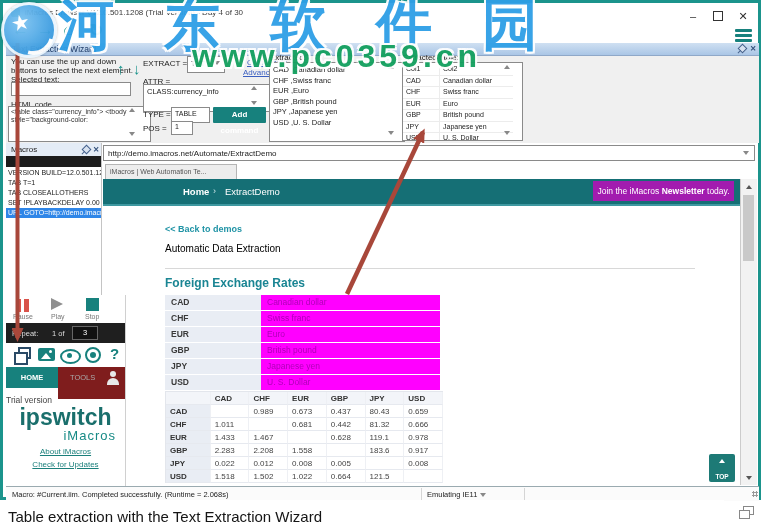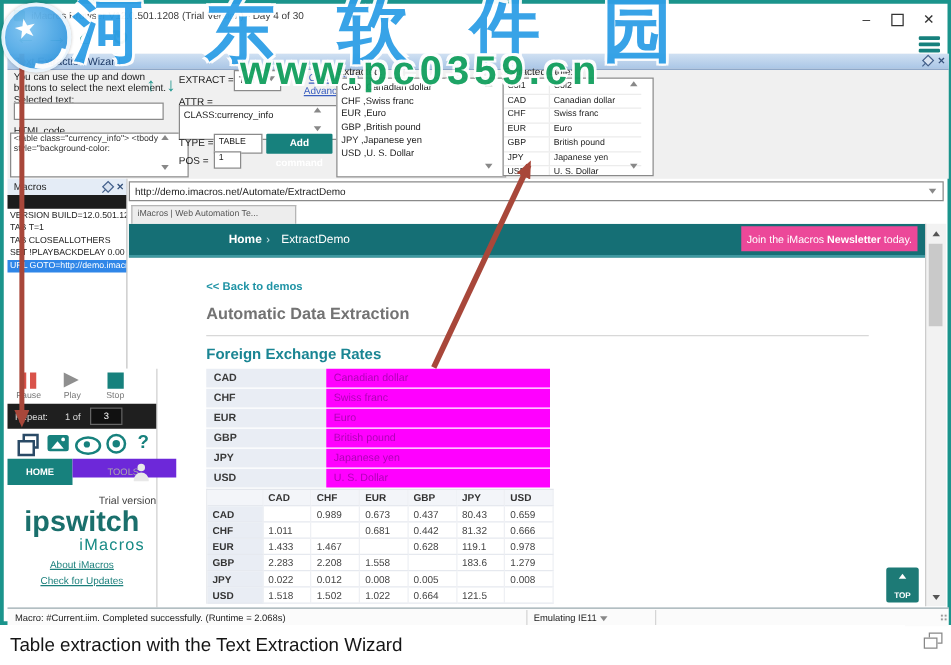--- a/index.html
+++ b/index.html
@@ -91,47 +91,47 @@
     border-left:5px solid transparent;border-right:5px solid transparent;border-bottom:6px solid #fff}
   #img-ico::before{content:"";position:absolute;right:3px;top:2px;width:3px;height:3px;border-radius:50%;background:#fff}
   #eye-ico{position:absolute;left:54px;top:4px;width:17px;height:11px;border:2px solid #17817d;border-radius:50%}
   #eye-ico div{position:absolute;left:5px;top:2px;width:5px;height:5px;border-radius:50%;background:#17817d}
   #rec-ico{position:absolute;left:79px;top:2px;width:12px;height:12px;border:2px solid #17817d;border-radius:50%}
   #rec-ico div{position:absolute;left:1px;top:1px;width:6px;height:6px;border-radius:50%;background:#17817d;border:2px solid #fff}
   #help-q{position:absolute;left:104px;top:0px;font-size:15px;font-weight:bold;color:#17817d}
   #side-tabs{position:absolute;left:0;top:72px;width:119px;height:21px}
   #tab-home{position:absolute;left:0;top:0;width:52px;height:21px;background:#17817d;color:#fff;
     font-size:7.5px;font-weight:bold;text-align:center;line-height:21px}
-  #tab-tools{position:absolute;left:52px;top:0;width:67px;height:15px;background:#6d28d9;color:#aaa;
-    font-size:7.5px;line-height:21px;padding-left:16px;text-indent:12px}
+  #tab-tools{position:absolute;left:52px;top:0;width:67px;height:32px;background:#7f1d1d;color:#aaa;
+    font-size:7.5px;line-height:21px;padding-left:0;text-indent:12px}
   #person-ico{position:absolute;left:100px;top:3px;width:14px;height:15px}
   #person-ico .head{position:absolute;left:4px;top:1px;width:6px;height:6px;border-radius:50%;background:#e8e8e8}
   #person-ico .body{position:absolute;left:1px;top:8px;width:12px;height:7px;border-radius:6px 6px 0 0;background:#e8e8e8}
-  #trial{position:absolute;left:0;top:100px;width:119px;text-align:right;font-size:8.5px;color:#444}
+  #trial{position:absolute;left:0;top:100px;width:119px;text-align:left;font-size:8.5px;color:#444}
   #logo-main{position:absolute;left:0;top:109px;width:119px;text-align:center;font-size:23px;font-weight:bold;color:#1a6f6c}
   #logo-sub{position:absolute;left:0;top:133px;width:110px;text-align:right;font-size:13px;color:#178a85;letter-spacing:1px}
   .side-link{position:absolute;left:0;width:119px;text-align:center;font-size:8px;color:#1a7f7b;text-decoration:underline}
   #link-about{top:152px}
   #link-updates{top:165px}
   
   #addressbar{position:absolute;left:100px;top:142px;width:650px;height:14px;background:#fff;border:1px solid #8a8a8a}
   #url-text{position:absolute;left:4px;top:3px;font-size:8px;color:#222;white-space:nowrap}
   #url-drop{position:absolute;right:5px;top:5px}
   #tabrow{position:absolute;left:100px;top:159px;width:637px;height:17px;background:#fff}
   #page-tab{position:absolute;left:2px;top:2px;width:126px;height:15px;background:#ededed;
     border:1px solid #b5b5b5;border-bottom:none;font-size:7px;color:#555;padding:3px 0 0 4px;white-space:nowrap;overflow:hidden}
   #page{position:absolute;left:100px;top:176px;width:637px;height:306px;background:#fff;overflow:hidden}
   #band{position:absolute;left:0;top:0;width:637px;height:25px;background:#156f75;border-bottom:2px solid #3e98a0}
   #bc-home{position:absolute;left:80px;top:7px;font-size:9.5px;font-weight:bold;color:#fff}
   #bc-sep{position:absolute;left:110px;top:7px;font-size:9px;color:#cfe8ea}
   #bc-cur{position:absolute;left:122px;top:7px;font-size:9.5px;color:#fff}
-  #newsbox{position:absolute;left:490px;top:2px;width:141px;height:20px;background:#ec4899;
+  #newsbox{position:absolute;left:490px;top:2px;width:141px;height:20px;background:#a21caf;
     color:#fff;font-size:8.5px;text-align:center;line-height:20px;white-space:nowrap}
   #back-link{position:absolute;left:62px;top:45px;font-size:9px;font-weight:bold;color:#1f93a5}
-  #page-h1{position:absolute;left:62px;top:64px;font-size:13px;font-weight:bold;color:#737373}
+  #page-h1{position:absolute;left:62px;top:64px;font-size:10px;font-weight:normal;color:#000000}
   #page-hr{position:absolute;left:62px;top:89px;width:530px;height:1px;background:#d8d8d8}
   #page-h2{position:absolute;left:62px;top:97px;font-size:12px;font-weight:bold;color:#1a8593}
   #cur-table{position:absolute;left:62px;top:116px;width:275px}
   #cur-table .tr{display:flex;height:15px;margin-bottom:1px}
   #cur-table .td{font-size:8.5px;line-height:15px;padding-left:6px;white-space:nowrap;overflow:hidden}
   #cur-table .td:first-child{width:90px;background:#e9edf4;color:#3a3a3a;font-weight:bold}
   #cur-table .td:nth-child(2){width:173px;background:#ff00ff;color:#b000b8}
   #rates{position:absolute;left:62px;top:212px;width:277px;border-top:1px solid #e3e6ec;border-left:1px solid #e3e6ec}
   #rates .tr{display:flex;height:13px}
   #rates .td{font-size:8px;line-height:13px;padding-left:4px;white-space:nowrap;overflow:hidden;
@@ -374,21 +374,21 @@
           <span class="td">119.1</span>
           <span class="td">0.978</span>
         </div>
         <div class="tr">
           <span class="td">GBP</span>
           <span class="td">2.283</span>
           <span class="td">2.208</span>
           <span class="td">1.558</span>
           <span class="td"></span>
           <span class="td">183.6</span>
-          <span class="td">1.279</span>
+          <span class="td">0.917</span>
         </div>
         <div class="tr">
           <span class="td">JPY</span>
           <span class="td">0.022</span>
           <span class="td">0.012</span>
           <span class="td">0.008</span>
           <span class="td">0.005</span>
           <span class="td"></span>
           <span class="td">0.008</span>
         </div>

